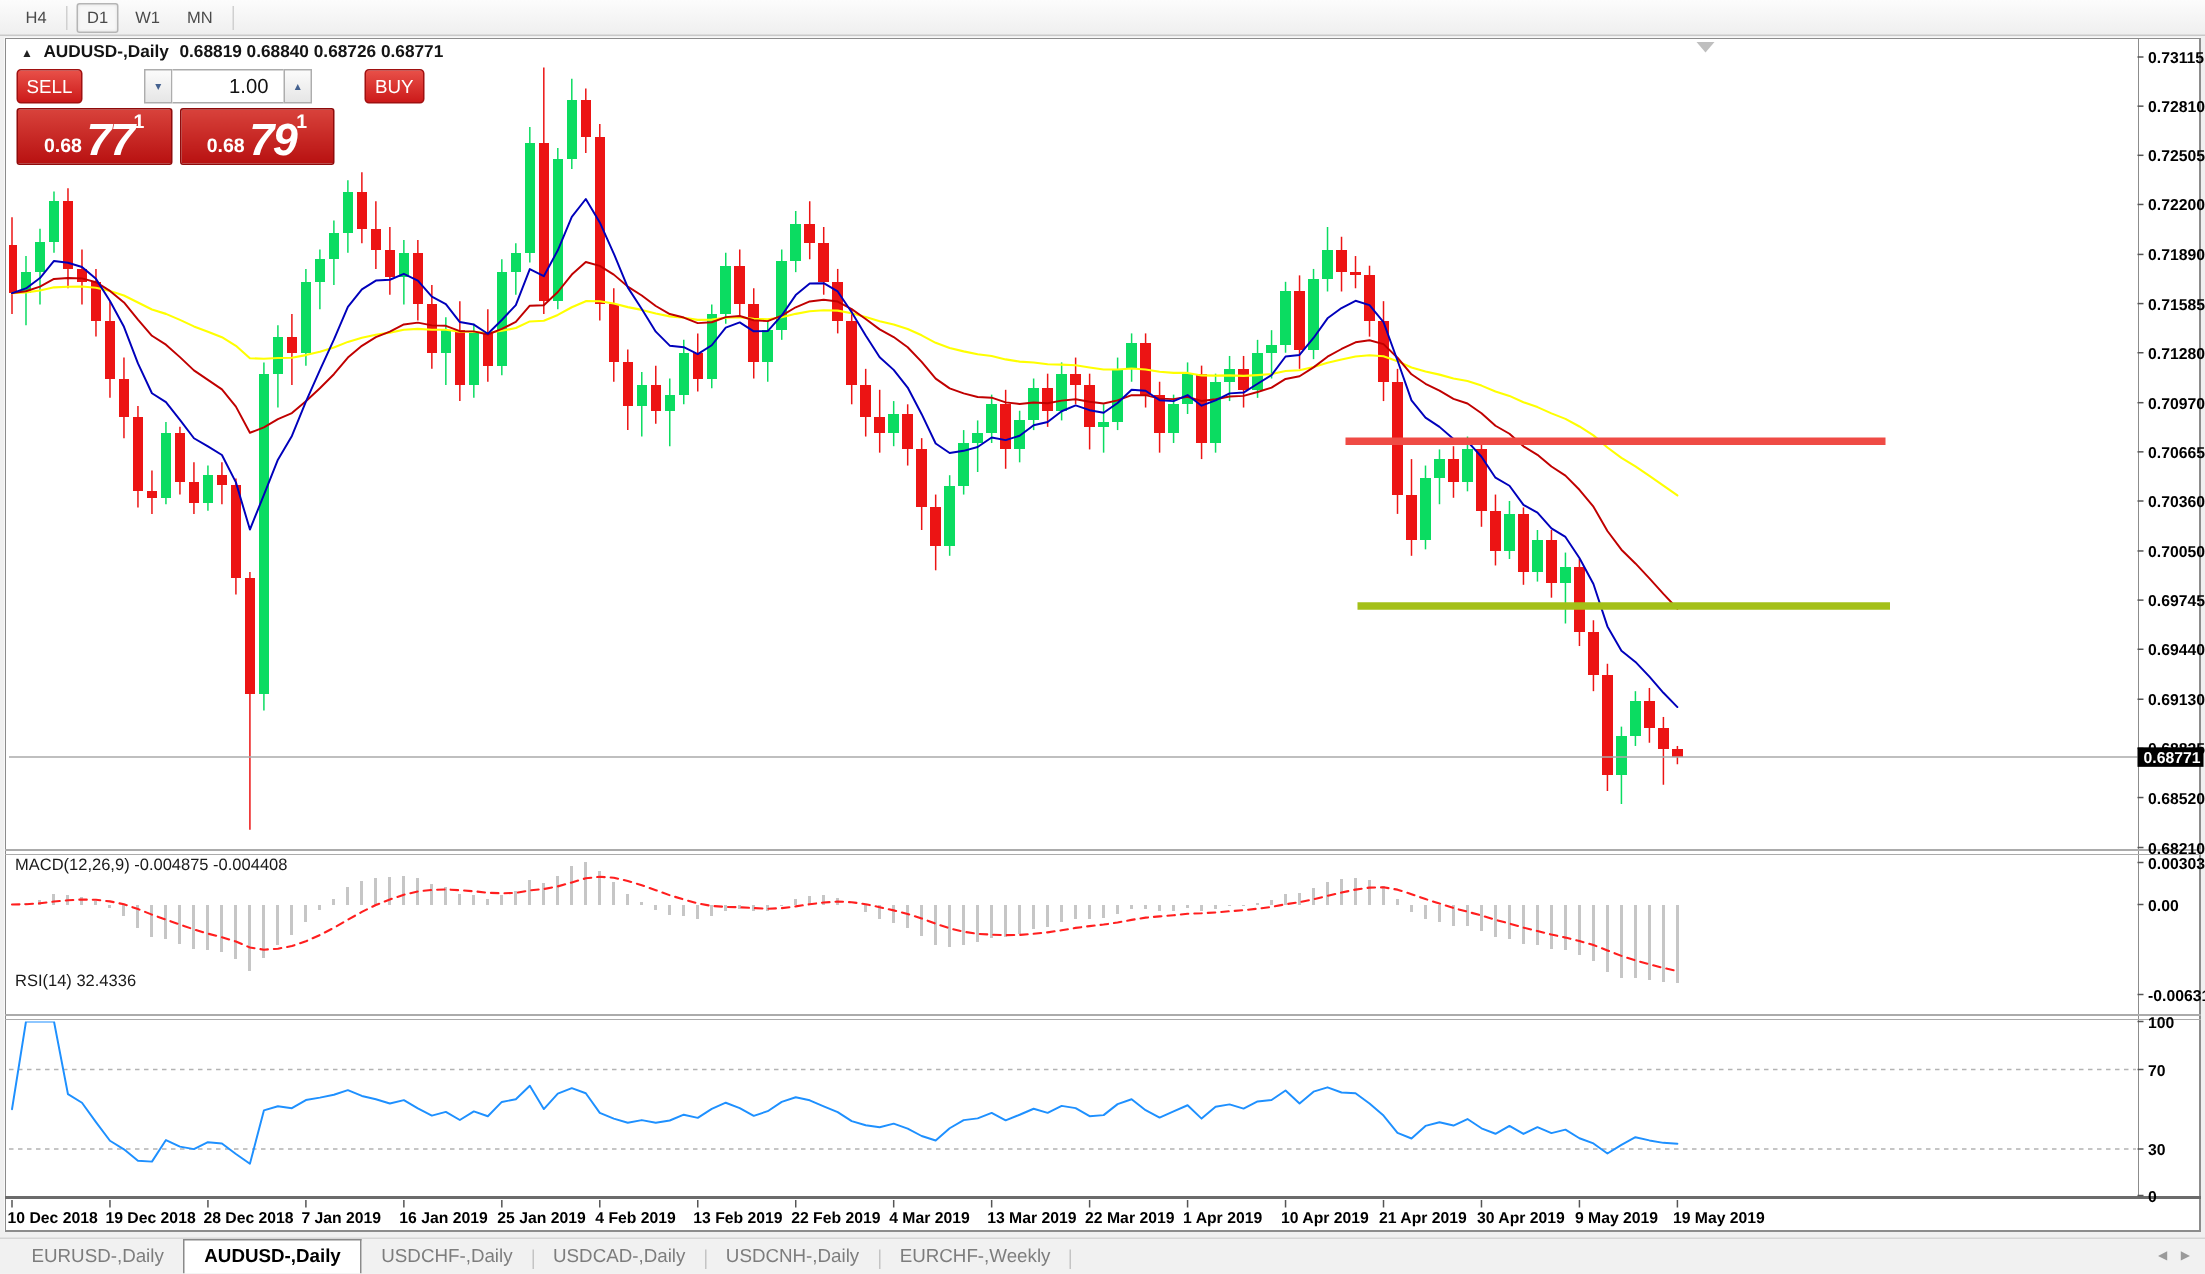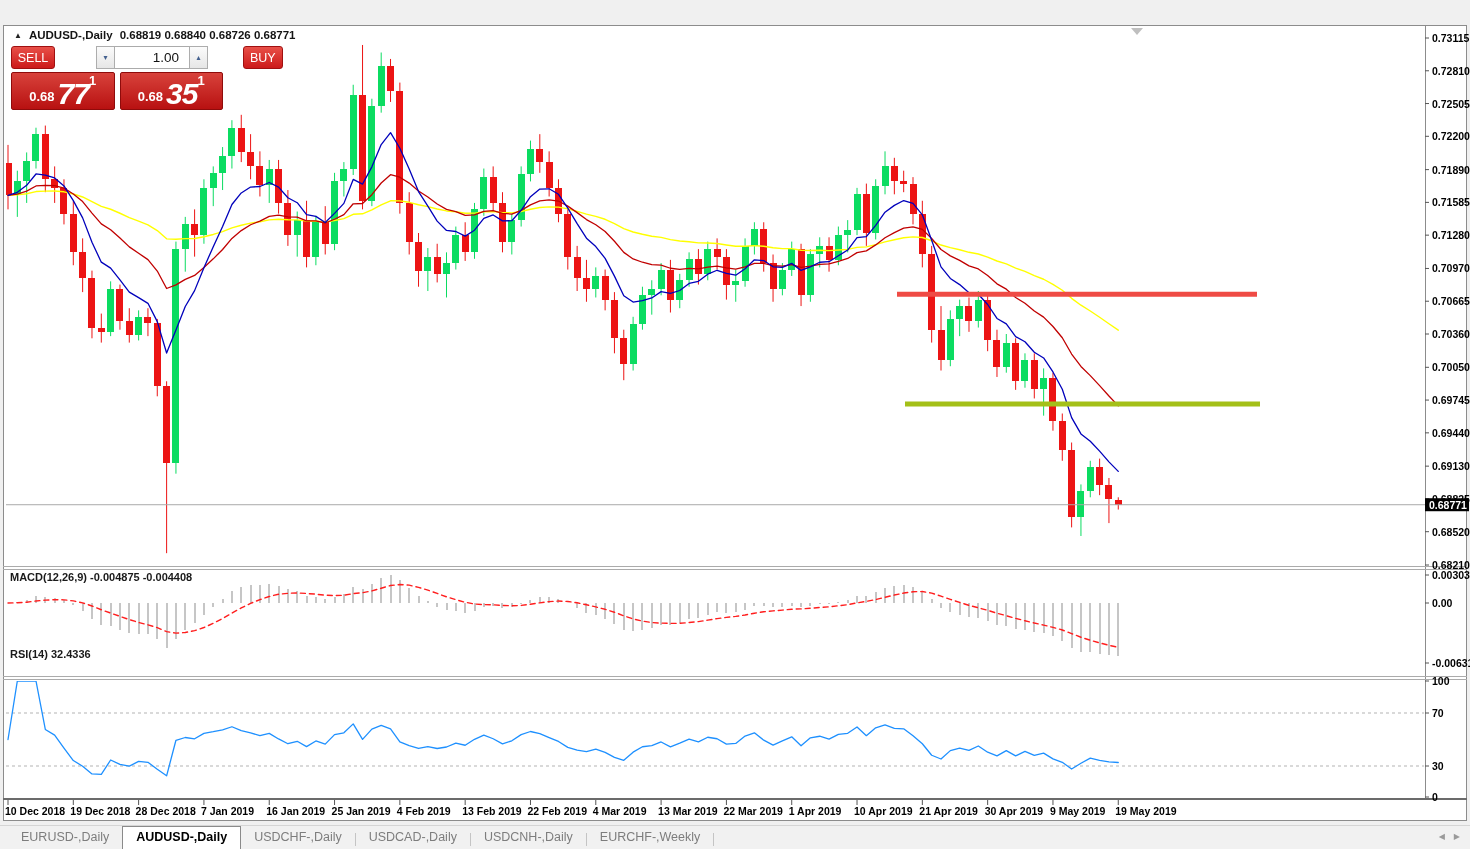--- a/index.html
+++ b/index.html
@@ -36,39 +36,47 @@
     font-family:Liberation Sans, sans-serif;}
   .tp-row2{display:flex;margin-top:3px;gap:5px;}
   .bigbox{width:102px;height:33px;background:linear-gradient(#D8423B,#B81111);border:1px solid #8F0B0B;
     border-radius:2px;color:#fff;display:flex;align-items:flex-end;justify-content:center;
     padding-bottom:3px;cursor:pointer;}
   .frac{font-size:13px;font-weight:700;margin:0 3px 2px 0;}
   .bignum{font-size:30px;font-weight:700;line-height:25px;letter-spacing:-1px;font-style:italic;}
   .supnum{font-size:13px;font-weight:700;align-self:flex-start;margin-top:0px;}
 
   
-  .ind-label{position:absolute;font-size:11px;font-weight:700;color:#1A1A1A;z-index:5;}
+  .ind-label{position:absolute;font-size:11px;font-weight:400;color:#1A1A1A;z-index:5;}
   #macd-label{left:10px;top:571px;}
   #rsi-label{left:10px;top:648px;}
 
   
   .bottom-bar{position:absolute;left:0;top:825px;width:1470px;height:24px;background:#F1F1F1;
     border-top:1px solid #D5D5D5;display:flex;align-items:center;padding-left:8px;box-sizing:border-box;}
   .chart-tab{font-size:12.5px;color:#7D7D7D;line-height:21px;height:21px;padding:0 13px;cursor:pointer;white-space:nowrap;}
   .chart-tab.active{background:#FFFFFF;border:1px solid #8A8A8A;border-bottom:none;color:#000;
     font-weight:700;height:22px;margin-top:-1px;}
   .tab-sep{width:1px;height:13px;background:#C4C4C4;margin-top:4px;}
   .tab-scroll{position:absolute;right:10px;top:6px;display:flex;gap:9px;color:#9A9A9A;font-size:8px;}
   .tab-scroll span{cursor:pointer;}
 </style>
 </head>
 <body>
 
 <div id="stage">
 
+  <div class="tf-toolbar" id="tfbar">
+      <div class="tfbtn">H4</div>
+      <div class="tfsep"></div>
+      <div class="tfbtn active">D1</div>
+      <div class="tfbtn">W1</div>
+      <div class="tfbtn">MN</div>
+      <div class="tfsep"></div>
+    </div>
 
   <svg id="chart" width="1470" height="849" style="position:absolute;left:0;top:0;">
       <rect x="3" y="25" width="1464" height="796" fill="#FFFFFF"></rect>
       <rect x="3.5" y="25.5" width="1463" height="795" fill="none" stroke="#8C8C8C" shape-rendering="crispEdges"></rect>
       <line x1="1425.5" y1="26" x2="1425.5" y2="798" stroke="#8C8C8C" shape-rendering="crispEdges"></line>
       <line x1="3" y1="566.5" x2="1467" y2="566.5" stroke="#ABABAB" shape-rendering="crispEdges"></line>
       <line x1="3" y1="569.5" x2="1467" y2="569.5" stroke="#ABABAB" shape-rendering="crispEdges"></line>
       <line x1="3" y1="676.5" x2="1467" y2="676.5" stroke="#ABABAB" shape-rendering="crispEdges"></line>
       <line x1="3" y1="679.5" x2="1467" y2="679.5" stroke="#ABABAB" shape-rendering="crispEdges"></line>
       <line x1="3" y1="798.5" x2="1467" y2="798.5" stroke="#6B6B6B" stroke-width="2" shape-rendering="crispEdges"></line>
@@ -575,21 +583,21 @@
       <button class="redbtn buybtn">BUY</button>
     </div>
     <div class="tp-row2">
       <div class="bigbox">
         <span class="frac">0.68</span>
         <span class="bignum">77</span>
         <span class="supnum">1</span>
       </div>
       <div class="bigbox">
         <span class="frac">0.68</span>
-        <span class="bignum">35</span>
+        <span class="bignum">79</span>
         <span class="supnum">1</span>
       </div>
     </div>
   </div>
 
   <div class="ind-label" id="macd-label">MACD(12,26,9) -0.004875 -0.004408</div>
   <div class="ind-label" id="rsi-label">RSI(14) 32.4336</div>
 
   <div class="bottom-bar" id="tabsbar">
     <div class="chart-tab">EURUSD-,Daily</div>

